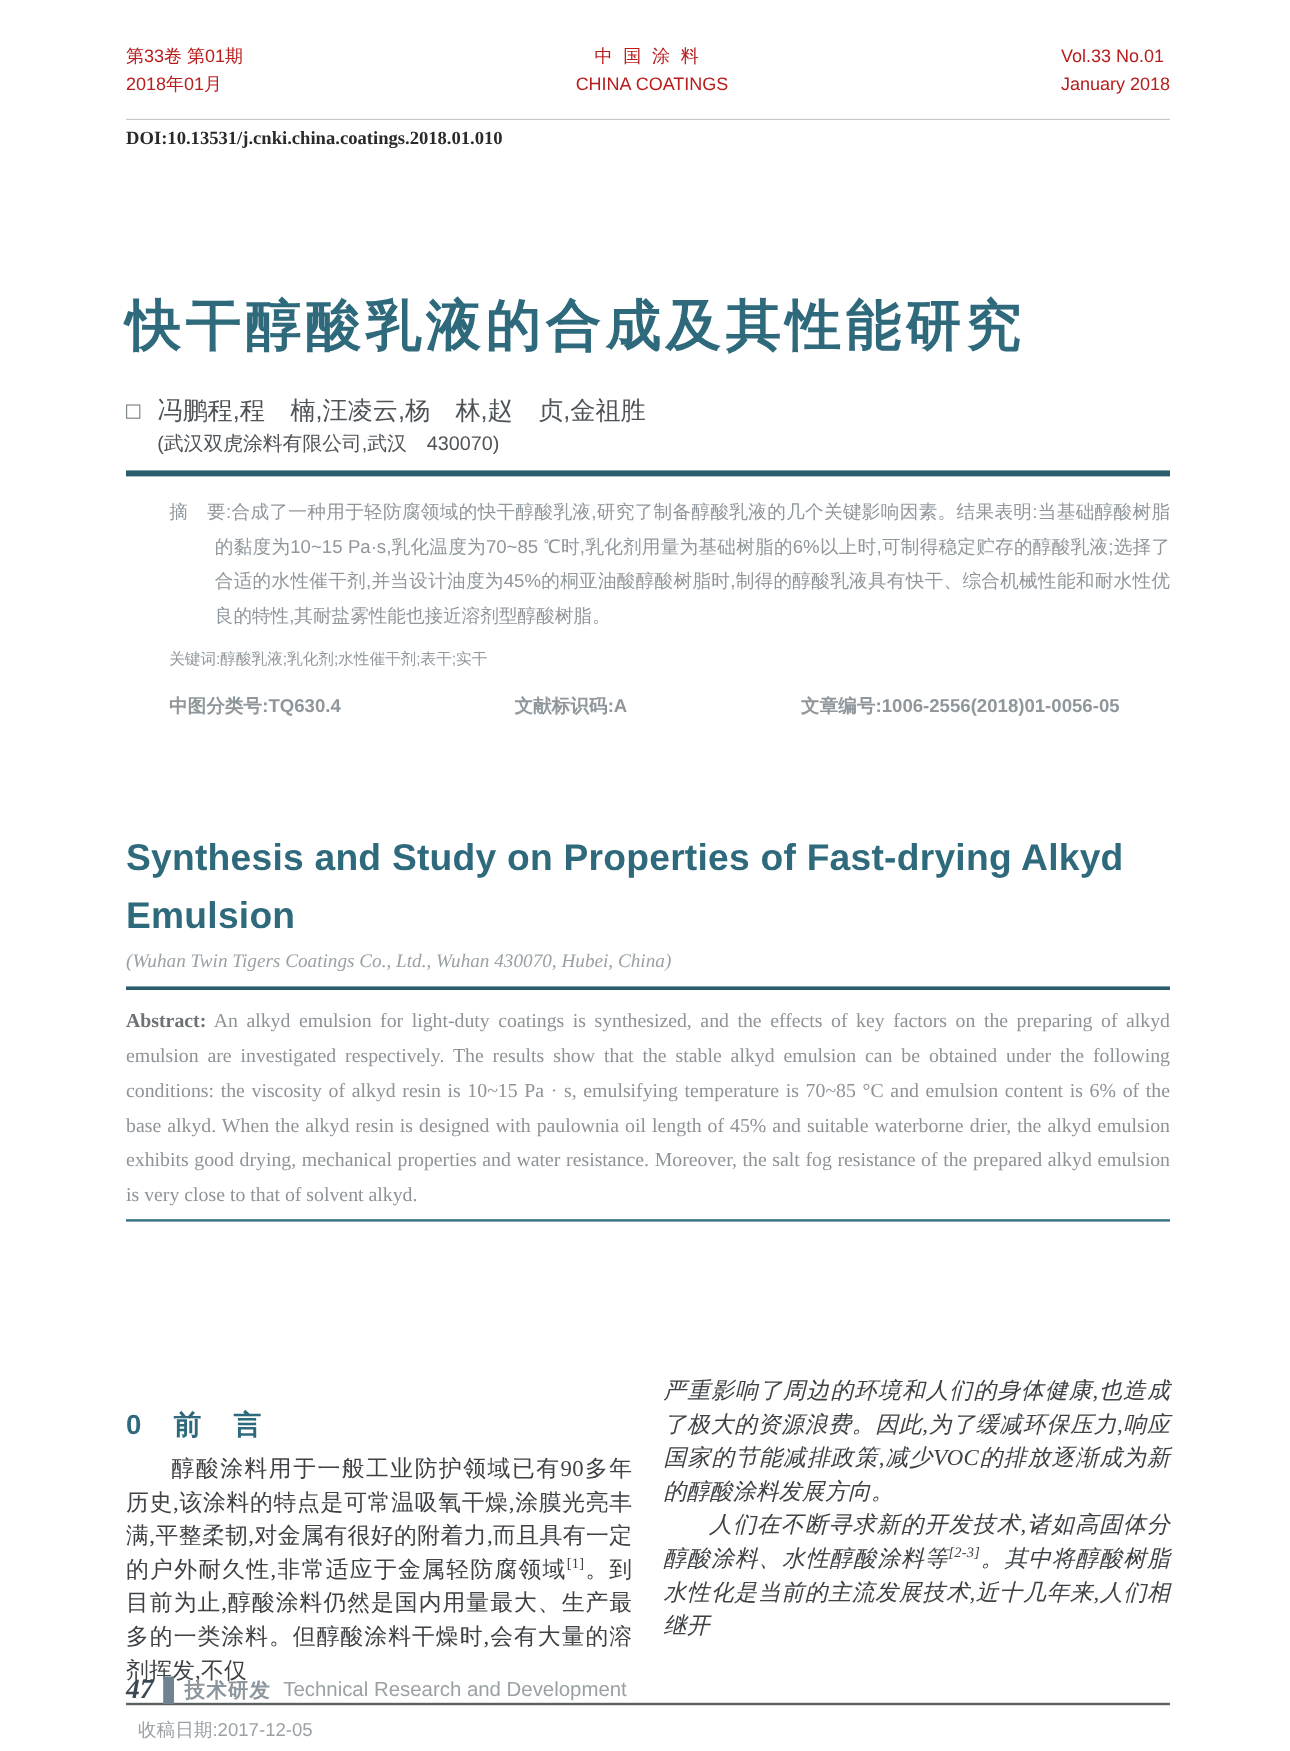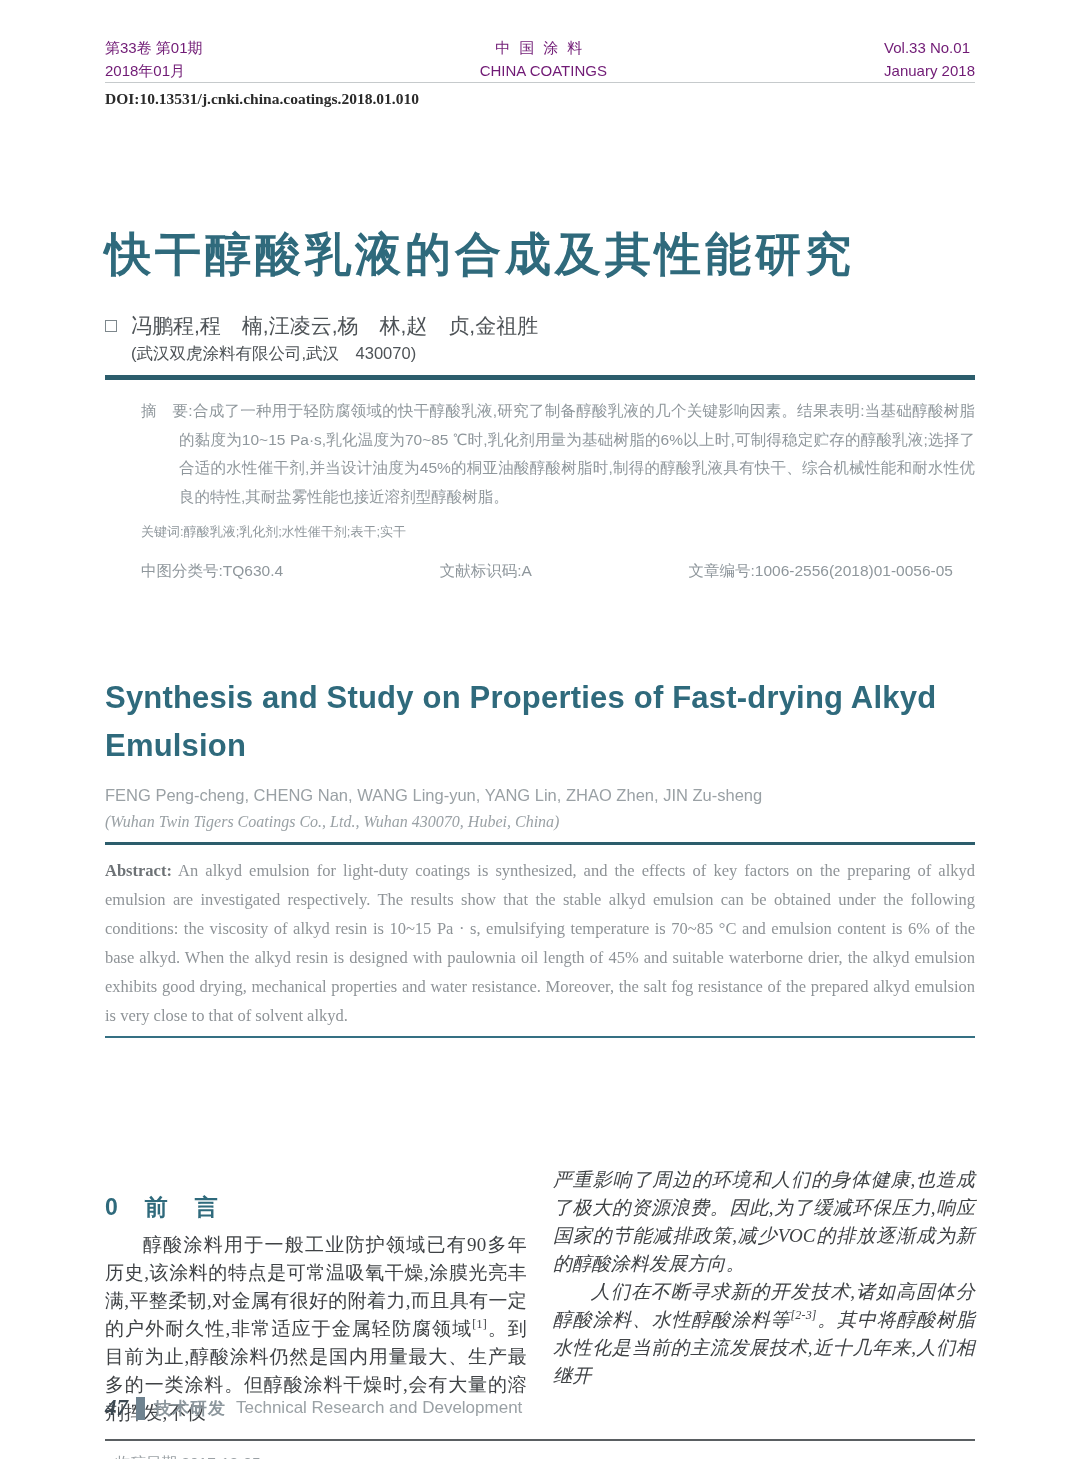--- a/index.html
+++ b/index.html
@@ -9,22 +9,22 @@
     font-family: "Liberation Sans", sans-serif;
     position: relative; overflow: hidden;
   }
   .page { padding: 0 100px 0 105px; }
 
   
   .journal-header {
     margin-top: 36px;
     display: flex; justify-content: space-between; align-items: flex-start;
     border-bottom: 1px solid #c6cacc;
-    padding-bottom: 0;
-    color: #701a75; font-size: 15px; line-height: 23px;
+    padding-bottom: 17px;
+    color: #b91c1c; font-size: 15px; line-height: 23px;
   }
   .jh-left  { text-align: left; }
   .jh-center{ text-align: center; }
   .jh-right { text-align: left; }
   .jh-cn    { letter-spacing: 9px; }
   .doi {
     margin-top: 7px;
     font-family: "Liberation Serif", serif;
     color: #2a2a2a; font-size: 15.5px; font-weight: bold;
   }
@@ -57,23 +57,23 @@
   .abstract-cn p {
     color: #8f979c; font-size: 15.5px; line-height: 28.5px;
     padding-left: 38px; text-indent: -38px;
     text-align: justify;
   }
   .keywords-cn {
     margin-top: 8px; margin-left: 36px;
     color: #8f979c; font-size: 13px; line-height: 26px;
   }
   .class-row {
-    margin-top: 16px; margin-left: 36px; margin-right: 22px;
+    margin-top: 16px; margin-left: 36px; margin-right: 42px;
     display: flex; justify-content: space-between;
-    color: #8f979c; font-size: 15.5px;
+    color: #8f979c; font-size: 15.5px; font-weight: bold;
   }
 
   
   .title-en {
     margin-top: 92px;
     color: #2f6a7c; font-size: 31px; font-weight: 800;
     line-height: 48px; letter-spacing: 0.2px;
     font-family: "Liberation Sans", sans-serif;
   }
   .authors-en {
@@ -182,21 +182,20 @@
     <span class="label">关键词:</span><span>醇酸乳液;乳化剂;水性催干剂;表干;实干</span>
   </div>
 
   <div class="class-row">
     <span>中图分类号:TQ630.4</span>
     <span>文献标识码:A</span>
     <span>文章编号:1006-2556(2018)01-0056-05</span>
   </div>
 
   <h2 class="title-en">Synthesis and Study on Properties of Fast-drying Alkyd Emulsion</h2>
-  <div class="authors-en">FENG Peng-cheng, CHENG Nan, WANG Ling-yun, YANG Lin, ZHAO Zhen, JIN Zu-sheng</div>
   <div class="affil-en">(Wuhan Twin Tigers Coatings Co., Ltd., Wuhan 430070, Hubei, China)</div>
 
   <div class="rule-teal"></div>
 
   <div class="abstract-en">
     <p><span class="label">Abstract:</span> <span>An alkyd emulsion for light-duty coatings is synthesized, and the effects of key factors on the preparing of alkyd emulsion are investigated respectively. The results show that the stable alkyd emulsion can be obtained under the following conditions: the viscosity of alkyd resin is 10~15 Pa · s, emulsifying temperature is 70~85 °C and emulsion content is 6% of the base alkyd. When the alkyd resin is designed with paulownia oil length of 45% and suitable waterborne drier, the alkyd emulsion exhibits good drying, mechanical properties and water resistance. Moreover, the salt fog resistance of the prepared alkyd emulsion is very close to that of solvent alkyd.</span></p>
   </div>
 
   <div class="rule-teal thin rule-under-kw"></div>
 

